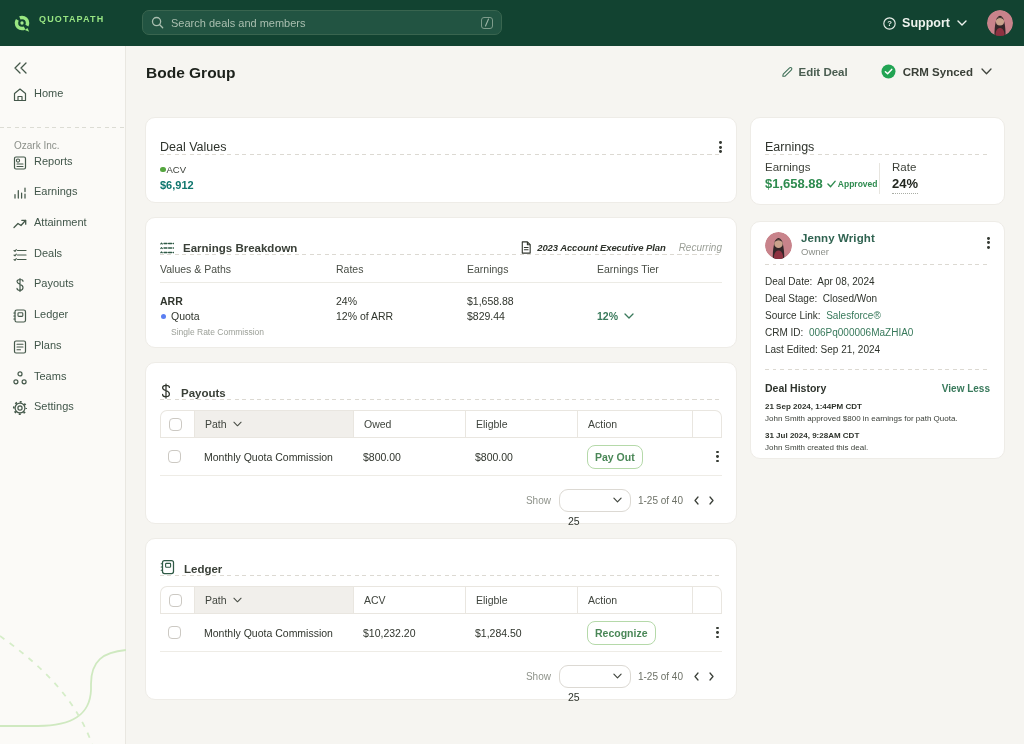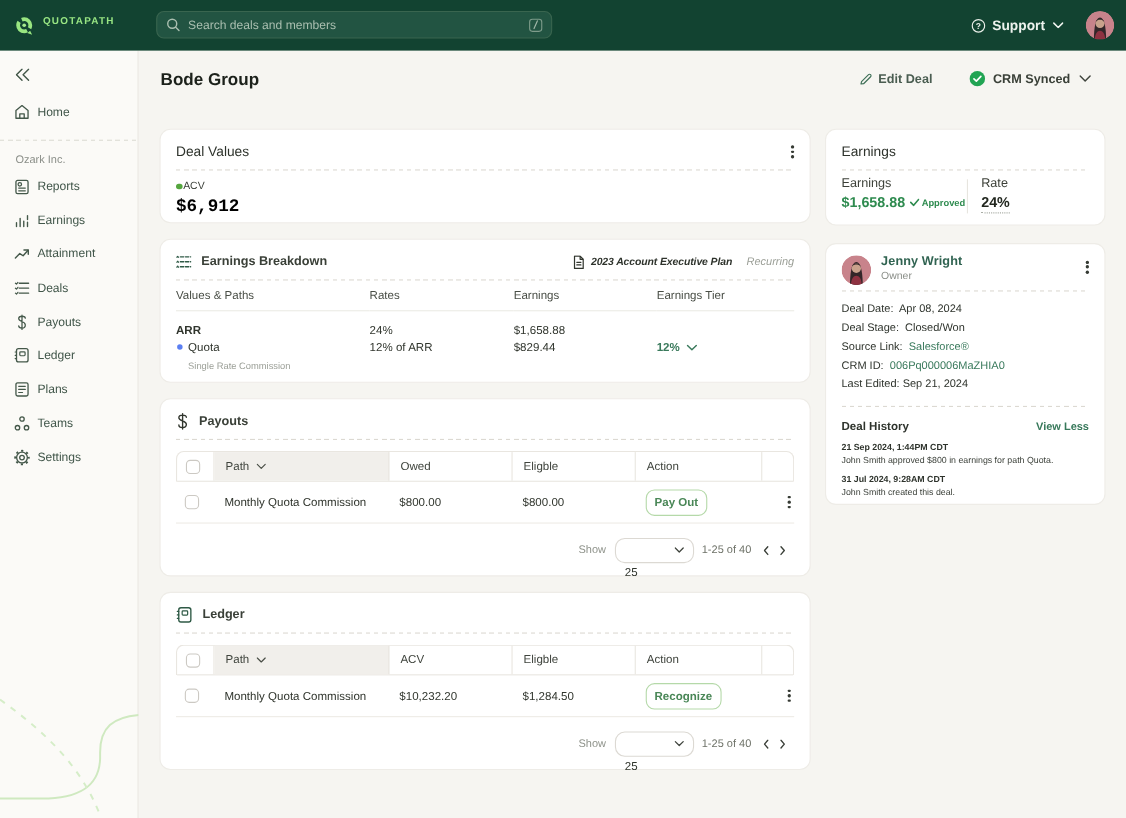--- a/index.html
+++ b/index.html
@@ -16,52 +16,52 @@
 .slashkey { width:12px; height:12px; border:1px solid #7e9c8b; border-radius:3px; display:flex; align-items:center; justify-content:center; }
 .topright { position:absolute; right:11px; top:0; height:46px; display:flex; align-items:center; }
 .support { display:flex; align-items:center; color:#eef3ee; font-size:12.5px; font-weight:bold; }
 .support svg { margin-right:6px; }
 .support .chev { margin-left:7px; }
 .avatar { width:26px; height:26px; border-radius:50%; margin-left:14px; overflow:hidden; }
 
 
 .sidebar { position:absolute; top:46px; left:0; width:126px; height:698px; background:#fbfaf7; border-right:1px solid #e9e7e1; z-index:5; }
 .collapse { margin:16px 0 0 14px; color:#44584a; line-height:0; }
-.navitem { display:flex; align-items:center; height:30.7px; padding-left:12px; color:#41564a; font-size:11px; }
+.navitem { display:flex; height:30.7px; padding-left:12px; color:#41564a; font-size:11px; }
 .navitem svg { margin-right:6px; flex:none; }
 .nav-home { margin-top:13px; }
 .sb-dash { height:1px; background-image:repeating-linear-gradient(90deg,#dcdcd4 0,#dcdcd4 4px,transparent 4px,transparent 7.5px); margin:9px 0 0 0; }
 .orglabel { color:#8b8f89; font-size:10px; margin:12px 0 4px 14px; }
 .deco { position:absolute; bottom:0; left:0; }
 
 
 .main { position:absolute; top:46px; left:127px; width:897px; height:698px; background:#f6f5f1; }
 .pagehead { position:absolute; top:18px; left:19px; right:25px; height:28px; display:flex; align-items:flex-start; }
 .pagehead h1 { font-size:15.5px; font-weight:bold; color:#1c211b; }
 .ph-right { margin-left:auto; display:flex; align-items:center; }
 .editdeal { display:flex; align-items:center; color:#4a5d51; font-size:11.5px; font-weight:bold; }
 .editdeal svg { margin-right:5px; }
 .crmsync { display:flex; align-items:center; margin-left:33px; color:#3a4038; font-size:11.5px; font-weight:bold; }
 .crmsync svg { margin-right:7px; }
 .crmsync .chev { margin-left:8px; }
 
 .card { position:absolute; background:#fff; border:1px solid #eeece7; border-radius:10px; }
 .cardpad { padding:0 14px; }
-.ctitle { display:flex; align-items:center; height:36px; padding-top:4px; font-size:12.5px; color:#2e332c; }
+.ctitle { display:flex; align-items:flex-end; height:36px; padding-top:4px; font-size:12.5px; color:#2e332c; }
 .ctitle .ticon { margin-right:9px; display:flex; }
 .kebab { margin-left:auto; display:flex; flex-direction:column; align-items:center; }
 .kebab i, .kebabi i { width:2.8px; height:2.8px; border-radius:50%; background:#363b34; margin:0.9px 0; display:block; }
 .kebabi { display:flex; flex-direction:column; align-items:center; }
 .dashsep { height:1px; background-image:repeating-linear-gradient(90deg,#dcd9d2 0,#dcd9d2 4px,transparent 4px,transparent 7.5px); }
 
 
 #dealvalues { left:18px; top:71px; width:592px; height:86px; }
 .acvrow { margin-top:9px; display:flex; align-items:center; font-size:9.5px; color:#3a3f38; }
 .acvdot { width:5.5px; height:5.5px; border-radius:50%; background:#55a63f; margin-right:1px; }
-.acvval { font-size:16px; font-weight:bold; color:#000000; margin-top:4px;font-family:Liberation Mono, monospace; }
+.acvval { font-size:11px; font-weight:bold; color:#0f766e; margin-top:4px; }
 
 
 #ebd { left:18px; top:171px; width:592px; height:131px; }
 .ebright { margin-left:auto; display:flex; align-items:center;font-style:italic; }
 .ebplan { display:flex; align-items:center; font-size:9.5px; letter-spacing:-0.1px; font-weight:bold; color:#2e332c; }
 .ebplan svg { margin-right:5px; }
 .recurring { color:#9b9f97; font-size:10px; margin-left:13px; }
 .ebtable { width:100%; border-collapse:collapse; }
 .ebtable th { text-align:left; font-weight:normal; color:#494e46; font-size:10.5px; padding:8px 0 7px 0; border-bottom:1px solid #ecebe5; }
 .ebtable td { font-size:10.5px; color:#30352d; padding:0; }

